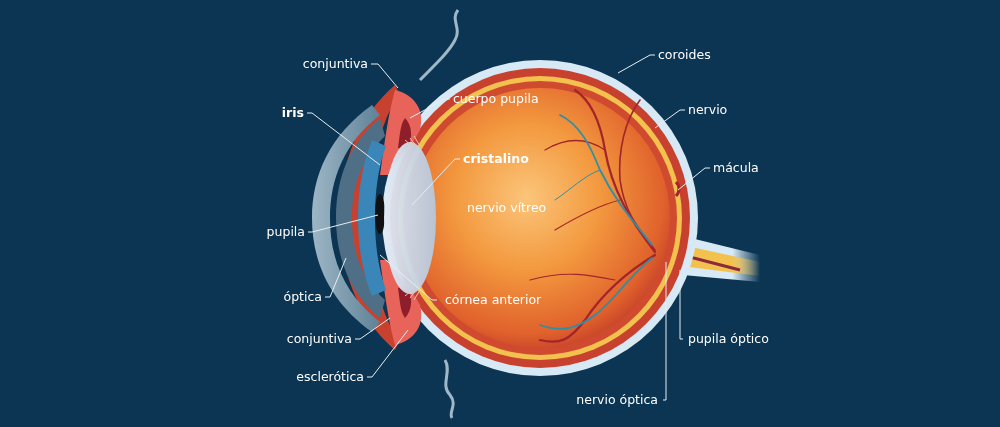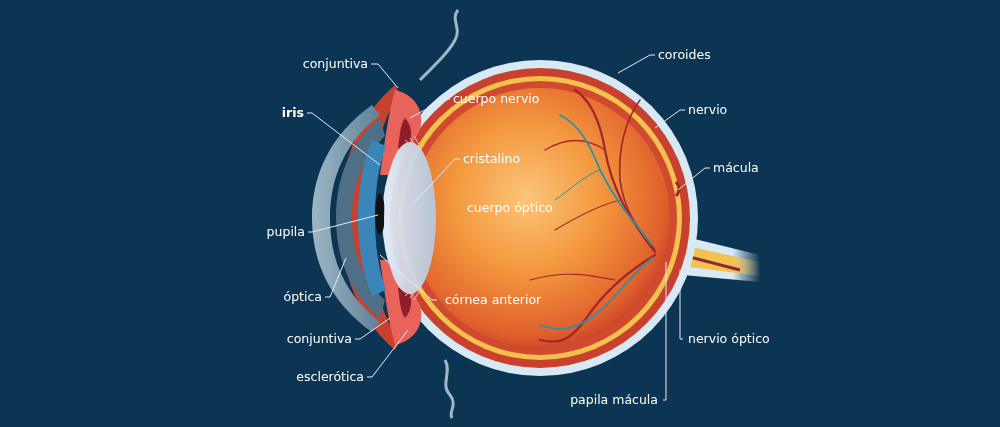--- a/index.html
+++ b/index.html
@@ -109,23 +109,23 @@
     </g>
   </svg>
 
   <div class="lbl lbl-right" style="left:300px;top:57px;width:68px;">conjuntiva</div>
   <div class="lbl lbl-right" style="left:270px;top:106px;width:34px;font-weight:bold;">iris</div>
   <div class="lbl lbl-right" style="left:250px;top:225px;width:55px;">pupila</div>
   <div class="lbl lbl-right" style="left:262px;top:290px;width:60px;">óptica</div>
   <div class="lbl lbl-right" style="left:282px;top:332px;width:70px;">conjuntiva</div>
   <div class="lbl lbl-right" style="left:284px;top:370px;width:80px;">esclerótica</div>
 
-  <div class="lbl" style="left:453px;top:92px;">cuerpo nervio</div>
-  <div class="lbl" style="left:463px;top:152px;">cristalino</div>
-  <div class="lbl" style="left:467px;top:201px;">cuerpo óptico</div>
+  <div class="lbl" style="left:453px;top:92px;">cuerpo pupila</div>
+  <div class="lbl" style="left:463px;top:152px;font-weight:bold;">cristalino</div>
+  <div class="lbl" style="left:467px;top:201px;">nervio vítreo</div>
   <div class="lbl" style="left:445px;top:293px;">córnea anterior</div>
 
   <div class="lbl" style="left:658px;top:48px;">coroides</div>
   <div class="lbl" style="left:688px;top:103px;">nervio</div>
   <div class="lbl" style="left:713px;top:161px;">mácula</div>
-  <div class="lbl" style="left:688px;top:332px;">nervio óptico</div>
-  <div class="lbl lbl-right" style="left:560px;top:393px;width:98px;">papila mácula</div>
+  <div class="lbl" style="left:688px;top:332px;">pupila óptico</div>
+  <div class="lbl lbl-right" style="left:560px;top:393px;width:98px;">nervio óptica</div>
 </div>
 
 </body></html>

